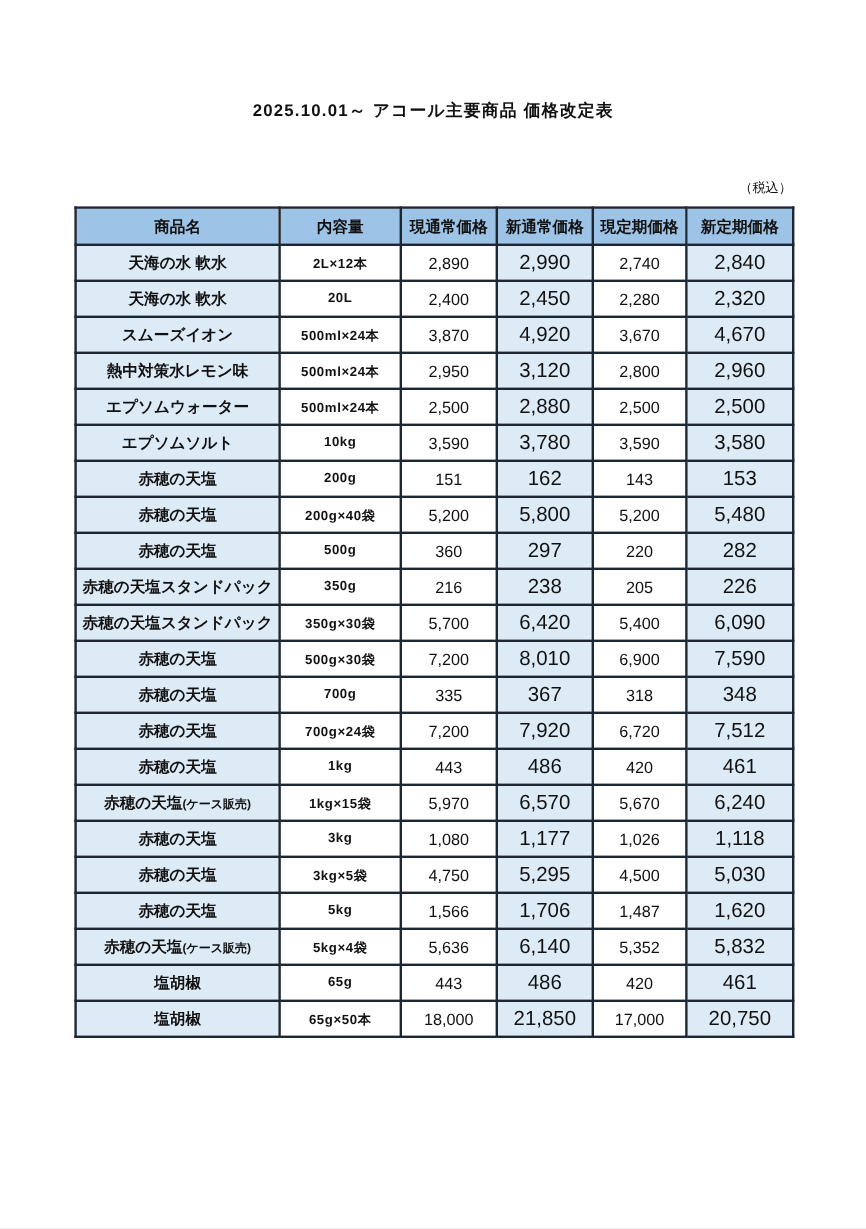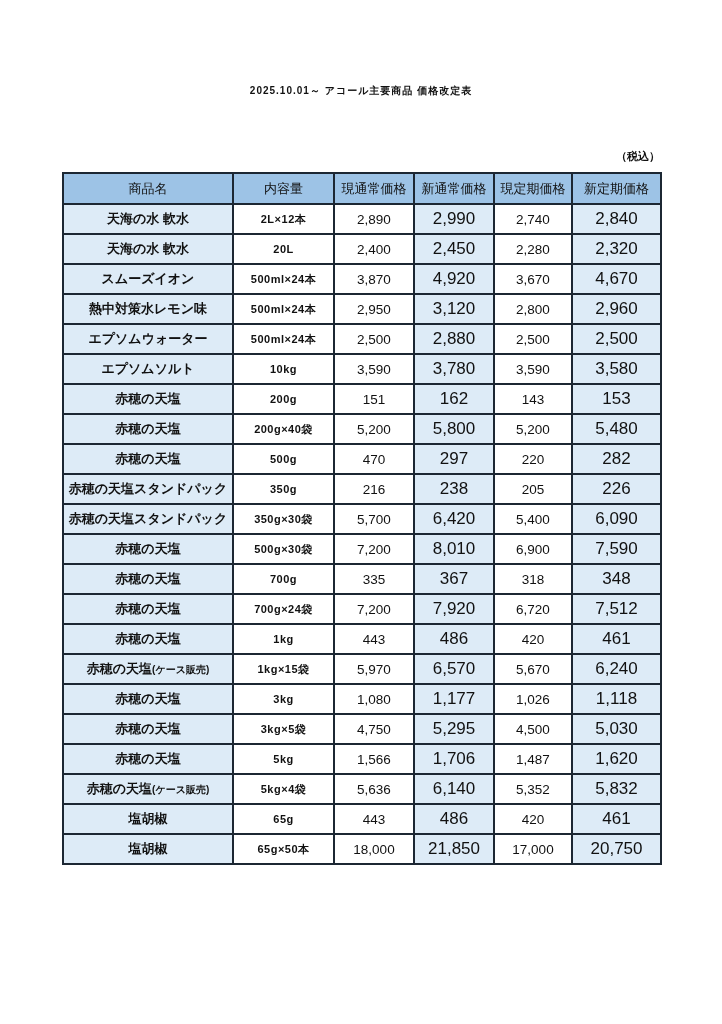--- a/index.html
+++ b/index.html
@@ -21,31 +21,31 @@
     background:#ffffff;
     margin:0 auto;
     overflow:hidden;
   }
   .page-title{
     position:absolute;
     top:84px;
     left:0;
     width:100%;
     text-align:center;
-    font-size:10px;
+    font-size:14px;
     font-weight:bold;
     letter-spacing:1px;
     margin:0;
   }
   .tax-note{
     position:absolute;
     top:149px;
     right:62px;
     font-size:11px;
-    font-weight:bold;
+    font-weight:normal;
   }
   table.price-table{
     position:absolute;
     left:62px;
     top:172px;
     width:598px;
     border-collapse:collapse;
     table-layout:fixed;
   }
   .price-table th,
@@ -53,21 +53,21 @@
     border:2px solid var(--border);
     text-align:center;
     vertical-align:middle;
     padding:0 2px;
     overflow:hidden;
     white-space:nowrap;
   }
   .price-table th{
     background:var(--header-bg);
     font-size:13px;
-    font-weight:normal;
+    font-weight:bold;
     height:29px;
   }
   .price-table td{height:28px;}
   .c-name{
     background:var(--highlight-bg);
     font-size:13px;
     font-weight:bold;
   }
   .c-name .note{
     font-size:10px;
@@ -182,21 +182,21 @@
           <td class="c-name"><span>赤穂の天塩</span></td>
           <td class="c-vol">200g×40袋</td>
           <td class="c-cur">5,200</td>
           <td class="c-new">5,800</td>
           <td class="c-cur">5,200</td>
           <td class="c-new">5,480</td>
         </tr>
         <tr>
           <td class="c-name"><span>赤穂の天塩</span></td>
           <td class="c-vol">500g</td>
-          <td class="c-cur">470</td>
+          <td class="c-cur">360</td>
           <td class="c-new">297</td>
           <td class="c-cur">220</td>
           <td class="c-new">282</td>
         </tr>
         <tr>
           <td class="c-name"><span>赤穂の天塩スタンドパック</span></td>
           <td class="c-vol">350g</td>
           <td class="c-cur">216</td>
           <td class="c-new">238</td>
           <td class="c-cur">205</td>

